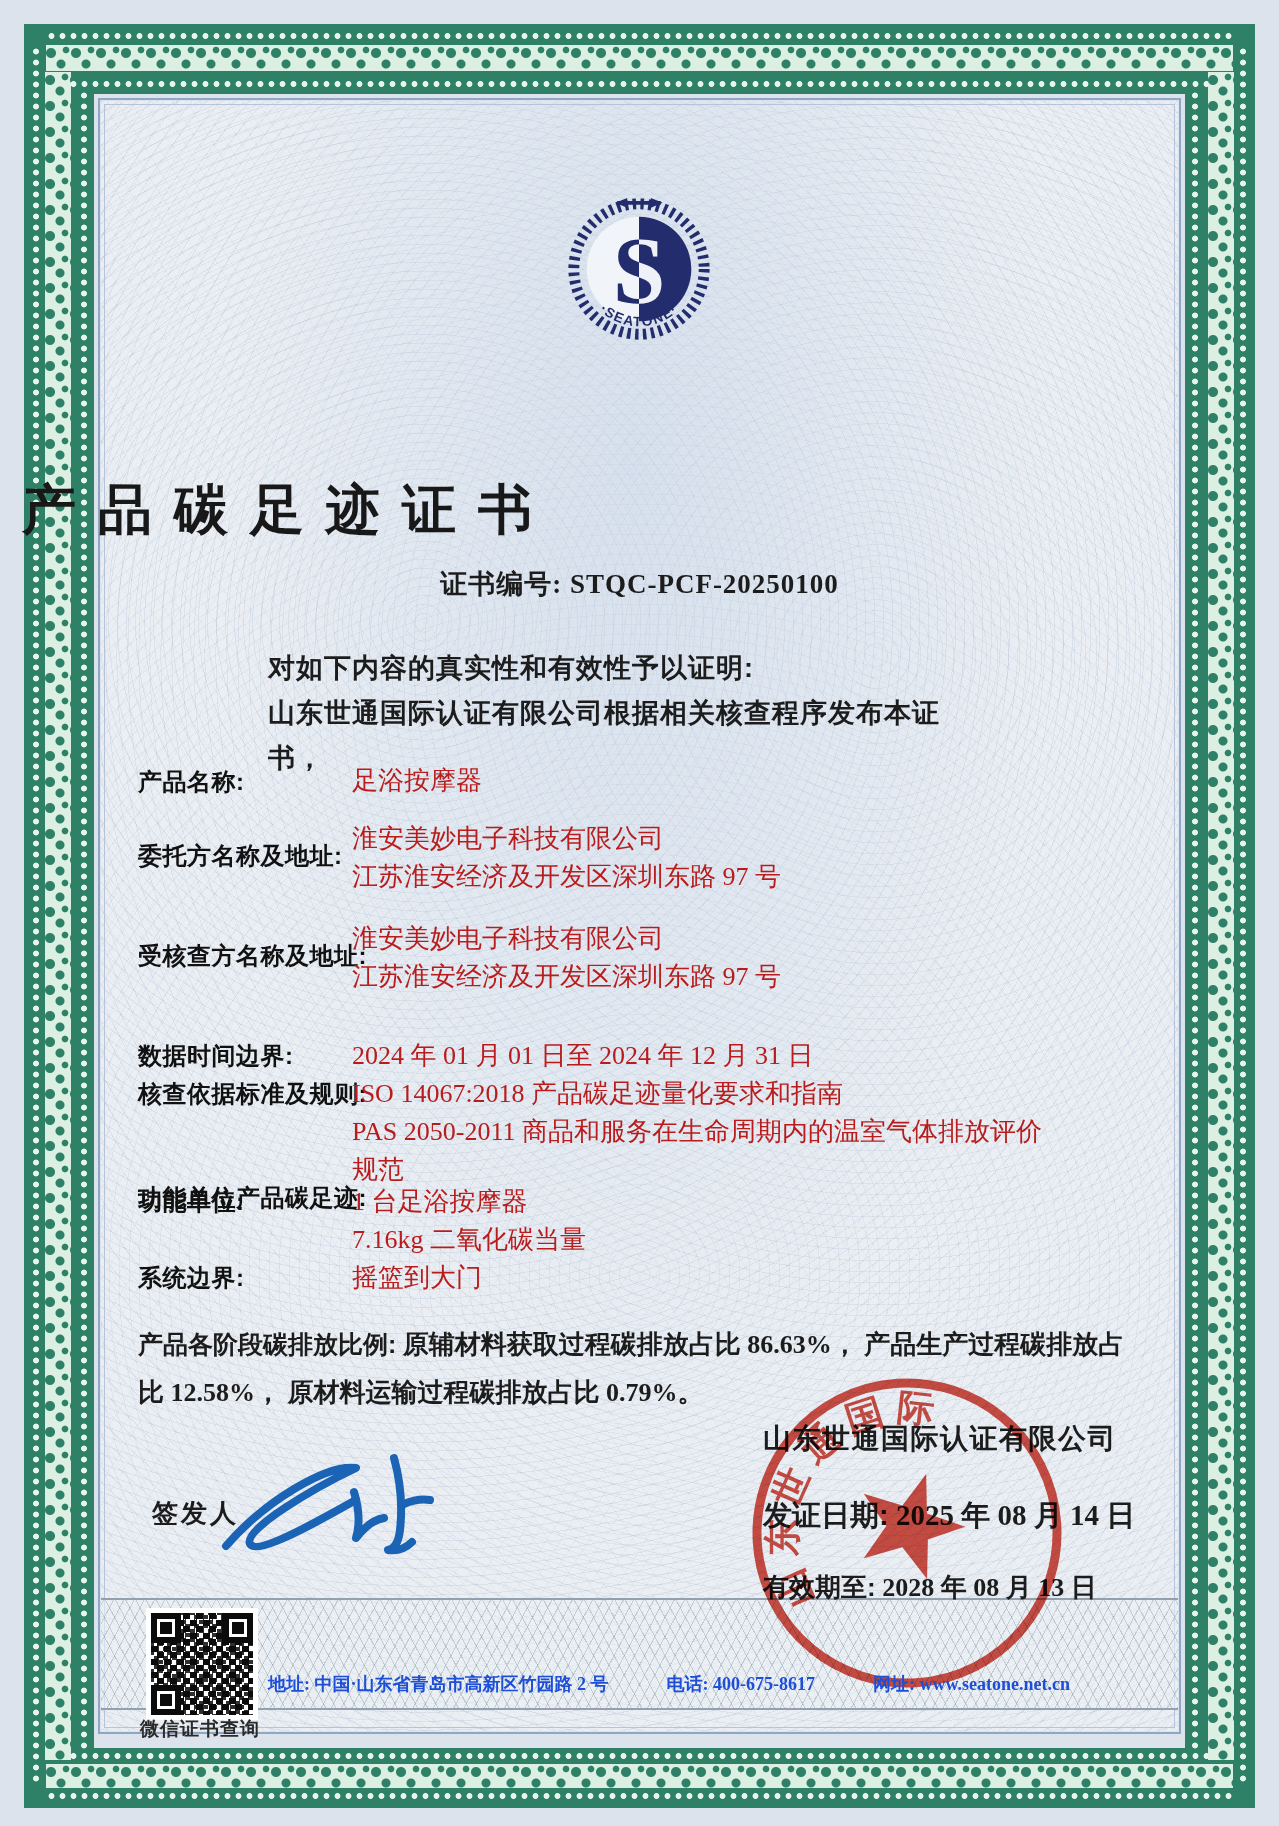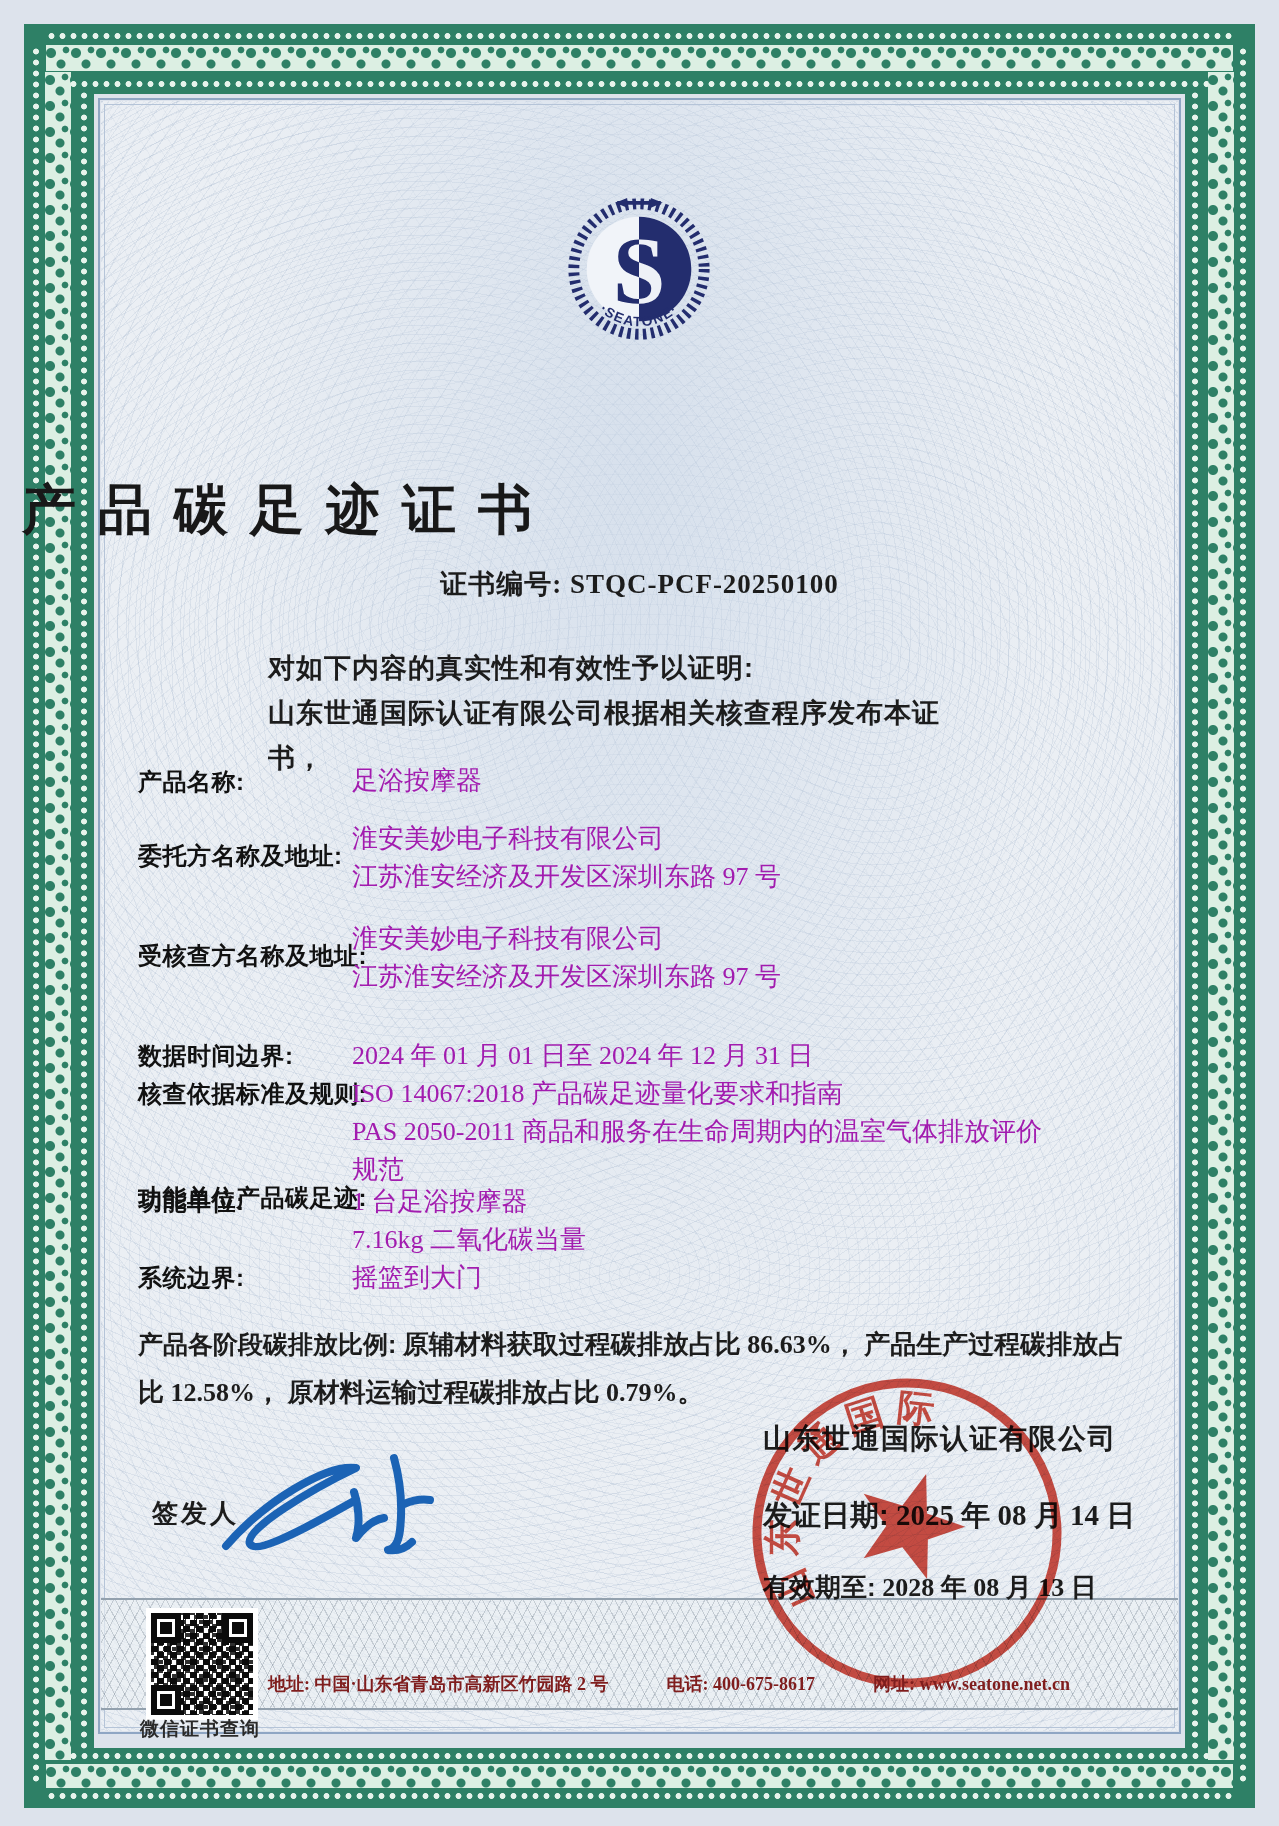--- a/index.html
+++ b/index.html
@@ -51,31 +51,31 @@
   
   .abs{position:absolute;}
   .sans{font-family:"Liberation Sans","DejaVu Sans",sans-serif;}
   .title{
     left:0;right:0;top:474px;text-indent:22px;
     font-size:54px;font-weight:700;letter-spacing:22px;color:#181818;
   }
   .certno{left:0;right:0;top:566px;text-align:center;font-size:27px;font-weight:700;letter-spacing:1px;}
   .intro{left:268px;top:646px;width:700px;font-size:27px;font-weight:700;line-height:45px;letter-spacing:1px;}
   .frow-label{font-size:24px;font-weight:700;letter-spacing:0.5px;color:#111;}
-  .frow-value{font-size:26px;line-height:38px;color:#a21caf;}
+  .frow-value{font-size:26px;line-height:38px;color:#b91c1c;}
   .emis{left:138px;top:1320px;width:992px;font-size:26px;line-height:48px;}
   .emis .lab{font-weight:700;font-family:"Liberation Sans","DejaVu Sans",sans-serif;font-size:25px;}
   .emis .txt{font-weight:600;}
   .issuer-co{left:763px;top:1420px;font-size:28px;font-weight:700;letter-spacing:1.5px;}
   .signer{left:152px;top:1496px;font-size:26px;font-weight:700;letter-spacing:3px;}
   .dateline{left:763px;top:1496px;font-size:29px;font-weight:700;}
   .dateline2{left:763px;top:1570px;font-size:26px;font-weight:700;}
   .footer-line{
     left:268px;top:1672px;width:880px;display:flex;gap:58px;
-    font-size:18px;font-weight:600;color:#7f1d1d;white-space:nowrap;
+    font-size:18px;font-weight:600;color:#1d4ed8;white-space:nowrap;
   }
   .qr-caption{left:140px;top:1716px;font-size:19px;font-weight:700;color:#2a2a2a;letter-spacing:1px;}
   
   .qr{left:146px;top:1608px;width:112px;height:112px;background:#fff;padding:5px;box-sizing:border-box;}
   .qr-mod{position:relative;width:100%;height:100%;
     background-image:
       repeating-conic-gradient(#0b0b0b 0 25%,rgba(0,0,0,0) 0 50%),
       repeating-conic-gradient(rgba(11,11,11,.85) 0 25%,rgba(255,255,255,0) 0 50%);
     background-size:13px 13px,9px 9px;background-position:0 0,3px 2px;}
   .finder{position:absolute;width:30px;height:30px;background:#fff;border:6px solid #0b0b0b;box-sizing:border-box;}

